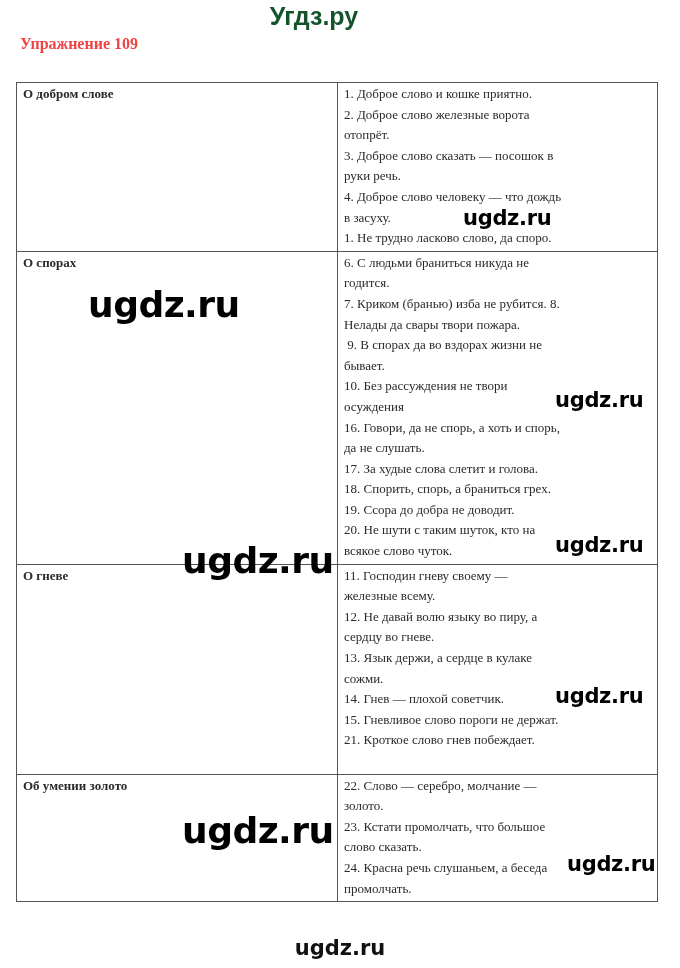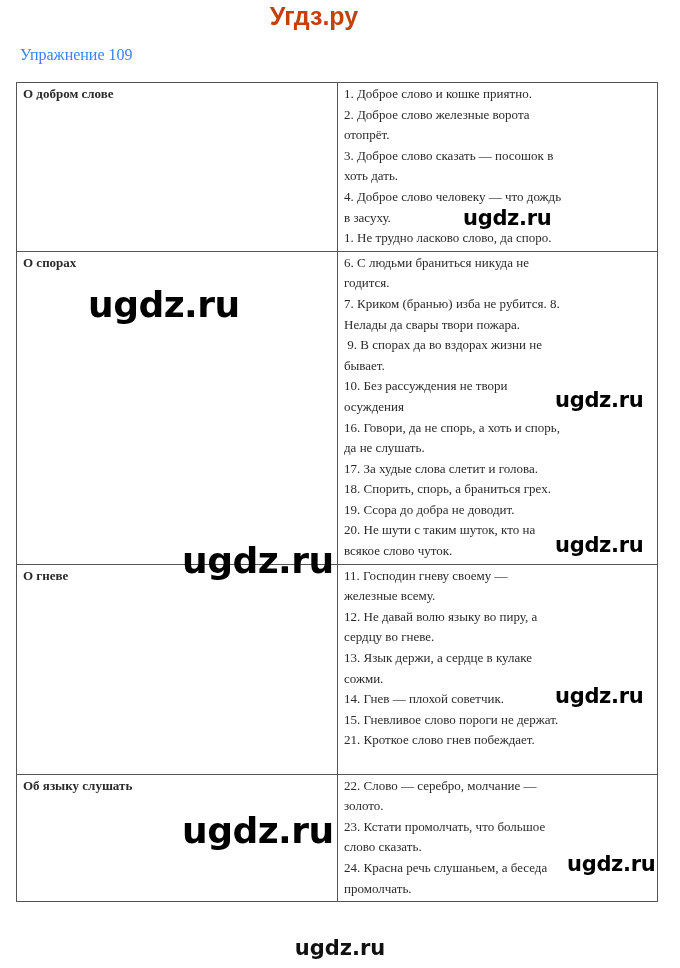--- a/index.html
+++ b/index.html
@@ -1,23 +1,23 @@
 <!DOCTYPE html>
 <html><head>
 <meta charset="utf-8">
 <style>
   html, body { margin: 0; padding: 0; background: #ffffff; }
   body { width: 680px; height: 968px; position: relative; overflow: hidden; color: #222; }
   .site-title {
     position: absolute; left: 0; top: 2px; width: 628px; text-align: center;
-    font-family: "Liberation Sans", sans-serif; font-weight: bold; font-size: 25px; color: #c2410c;
+    font-family: "Liberation Sans", sans-serif; font-weight: bold; font-size: 25px; color: #14532d;
   }
   .exercise-title {
-    position: absolute; left: 20px; top: 46px;
-    font-family: "Liberation Serif", serif; font-weight: normal; font-size: 16px; color: #3b82f6;
+    position: absolute; left: 20px; top: 35px;
+    font-family: "Liberation Serif", serif; font-weight: bold; font-size: 16px; color: #ef4444;
   }
   table.proverbs {
     position: absolute; left: 16px; top: 82px; width: 641px;
     border-collapse: collapse; table-layout: fixed;
     font-family: "Liberation Serif", serif; font-size: 13px; line-height: 20.6px; color: #2a2a2a;
   }
   table.proverbs td { border: 1.5px solid #555; vertical-align: top; padding: 1px 6px 2px 6px; }
   td.topic { width: 308px; font-weight: bold; }
   td.items { width: 307px; margin-top: 17px; }
   .line { display: block; }
@@ -39,21 +39,21 @@
 
 <table class="proverbs">
   <tbody>
       <tr>
     <td class="topic">О добром слове</td>
     <td class="items">
       <span class="line">1. Доброе слово и кошке приятно.</span>
       <span class="line">2. Доброе слово железные ворота</span>
       <span class="line">отопрёт.</span>
       <span class="line">3. Доброе слово сказать — посошок в</span>
-      <span class="line">хоть дать.</span>
+      <span class="line">руки речь.</span>
       <span class="line">4. Доброе слово человеку — что дождь</span>
       <span class="line">в засуху.</span>
       <span class="line">1. Не трудно ласково слово, да споро.</span>
     </td>
   </tr>
   <tr>
     <td class="topic">О спорах</td>
     <td class="items">
       <span class="line">6. С людьми браниться никуда не</span>
       <span class="line">годится.</span>
@@ -81,21 +81,21 @@
       <span class="line">сердцу во гневе.</span>
       <span class="line">13. Язык держи, а сердце в кулаке</span>
       <span class="line">сожми.</span>
       <span class="line">14. Гнев — плохой советчик.</span>
       <span class="line">15. Гневливое слово пороги не держат.</span>
       <span class="line">21. Кроткое слово гнев побеждает.</span>
       <span class="line" style="height:20.6px"></span>
     </td>
   </tr>
   <tr>
-    <td class="topic">Об языку слушать</td>
+    <td class="topic">Об умении золото</td>
     <td class="items">
       <span class="line">22. Слово — серебро, молчание —</span>
       <span class="line">золото.</span>
       <span class="line">23. Кстати промолчать, что большое</span>
       <span class="line">слово сказать.</span>
       <span class="line">24. Красна речь слушаньем, а беседа</span>
       <span class="line">промолчать.</span>
     </td>
   </tr>
 </tbody>

